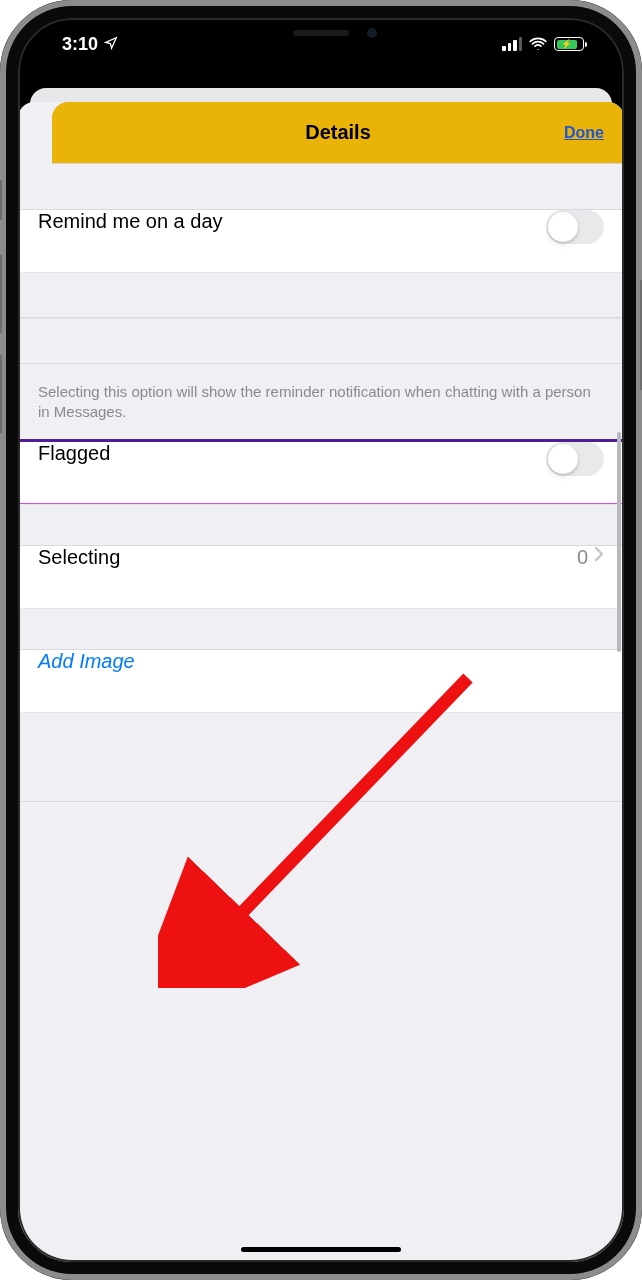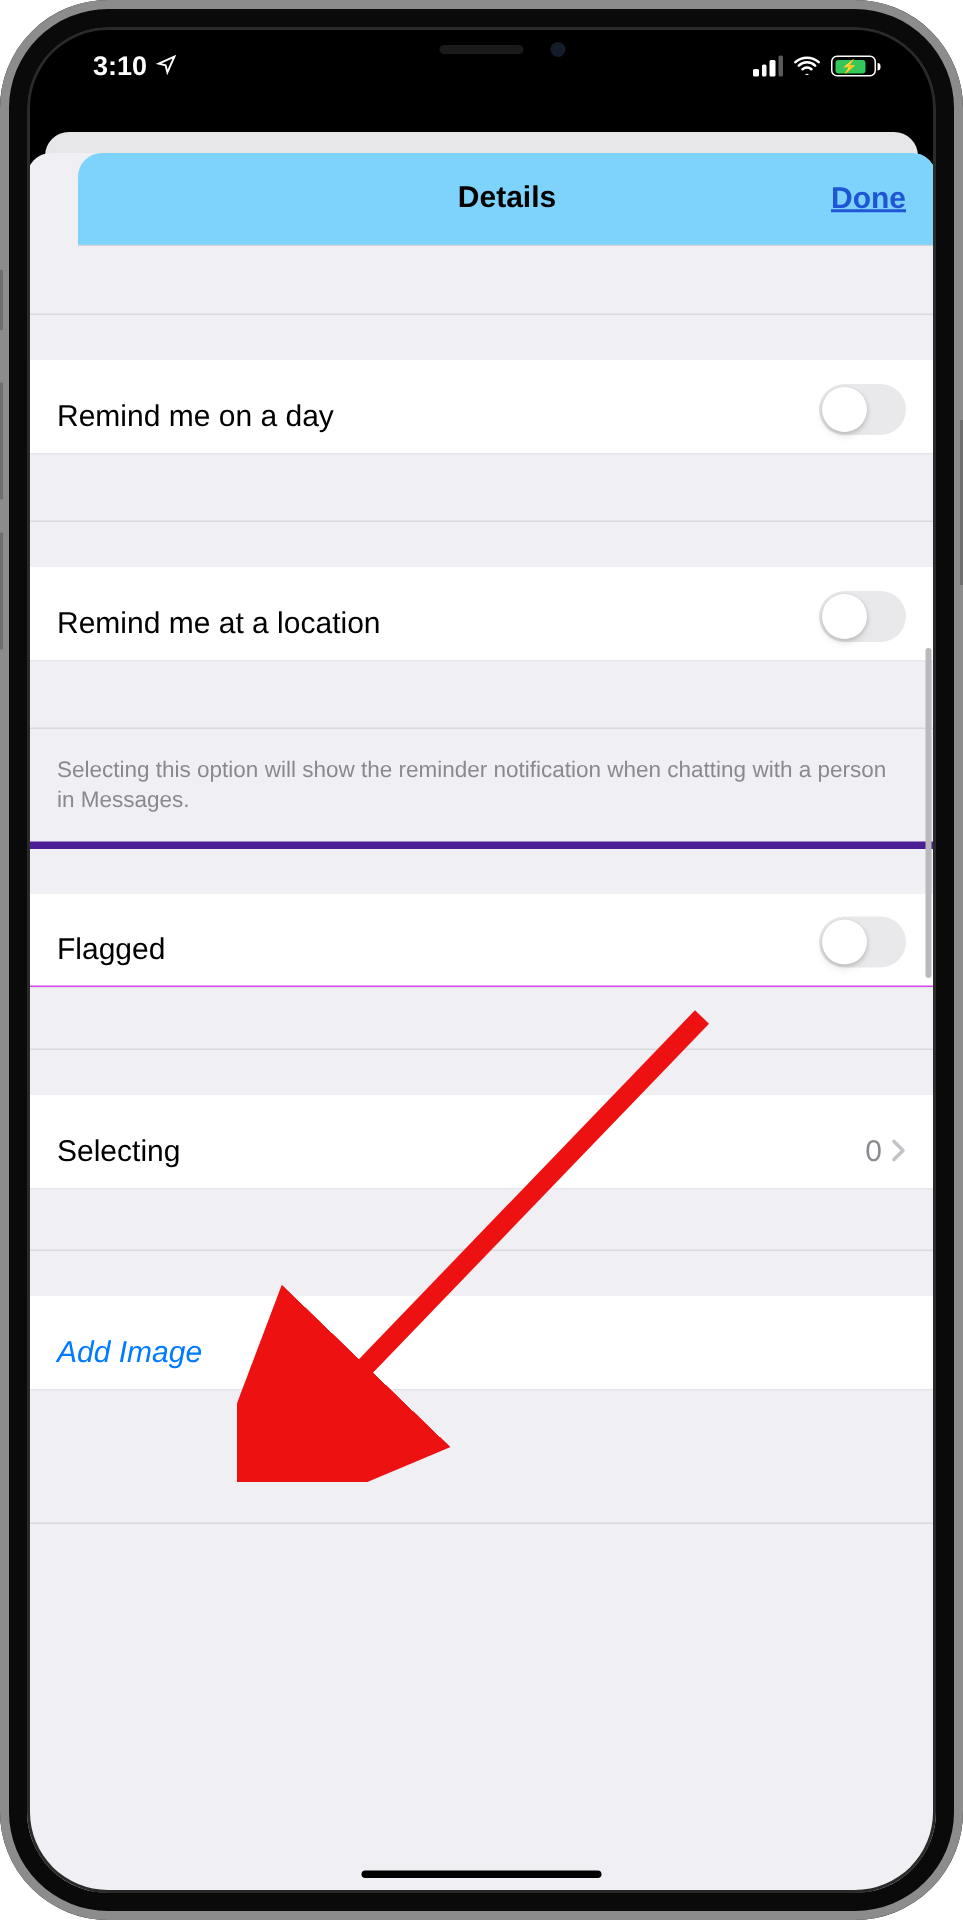--- a/index.html
+++ b/index.html
@@ -200,65 +200,64 @@
       bottom: 0;
       background: #efeff4;
       border-top-left-radius: 16px;
       border-top-right-radius: 16px;
       display: flex;
       flex-direction: column;
     }
 
     .navbar {
       height: 62px;
-      background: #7dd3fc;
+      background: #eab308;
       border-top-left-radius: 16px;
       border-top-right-radius: 16px;
       border-bottom: 1px solid #d3d3d7;
       display: flex;
       align-items: center;
       justify-content: center;
       position: relative;
       margin-left: 34px;
     }
     .navbar .title {
       font-size: 20px;
       font-weight: 600;
       color: #000;
     }
     .navbar .done {
       position: absolute;
       right: 20px;
       top: 50%;
       transform: translateY(-50%);
-      font-size: 20px;
+      font-size: 16px;
       font-weight: 600;
       color: #1e56d6;
       text-decoration: underline;
     }
 
     .content {
       flex: 1;
       overflow-y: hidden;
     }
 
     .gap { height: 46px; background: #efeff4; border-top:1px solid #e5e5ea; border-bottom:1px solid #d9d9dd; }
     .gap.first { border-top:none; height:46px;}
     .gap.small { height: 42px; }
 
     .row {
       background: #fff;
       min-height: 62px;
-      padding: 12px 20px;
-      display: flex;
-      align-items: flex-end;
+      padding: 0 20px;
+      display: flex;
+      align-items: flex-start;
       justify-content: space-between;
       font-size: 20px;
       color: #000;
-      margin-top: 30px;
     }
     .row.sep { border-bottom: 1px solid #d946ef; }
     .row .label { flex: 1; }
     .row .value {
       color: #8a8a8e;
       font-size: 20px;
       margin-right: 6px;
     }
     .row .chev {
       color: #c4c4c8;
@@ -284,21 +283,21 @@
       border-radius: 50%;
       box-shadow: 0 1px 3px rgba(0,0,0,.18), 0 3px 6px rgba(0,0,0,.08);
     }
 
     .footnote {
       padding: 18px 20px 16px;
       font-size: 15px;
       color: #8a8a8e;
       background: #efeff4;
       line-height: 1.35;
-      border-bottom:5px solid #4c1d95;
+      border-bottom:3px solid #4c1d95;
     }
 
     .home-indicator {
       position: absolute;
       bottom: 10px;
       left: 50%;
       transform: translateX(-50%);
       width: 160px;
       height: 5px;
       background: #000;
@@ -387,26 +386,20 @@
 
       <div class="row">
         <span class="label">Remind me on a day</span>
         <span class="toggle">
             <span class="knob"></span>
           </span>
       </div>
 
       <div class="gap"></div>
 
-      <div class="row">
-        <span class="label">Remind me at a location</span>
-        <span class="toggle">
-            <span class="knob"></span>
-          </span>
-      </div>
 
       <div class="gap"></div>
 
 
       <div class="footnote">Selecting this option will show the reminder notification when chatting with a person in Messages.</div>
 
       <div class="row sep">
         <span class="label">Flagged</span>
         <span class="toggle">
             <span class="knob"></span>

